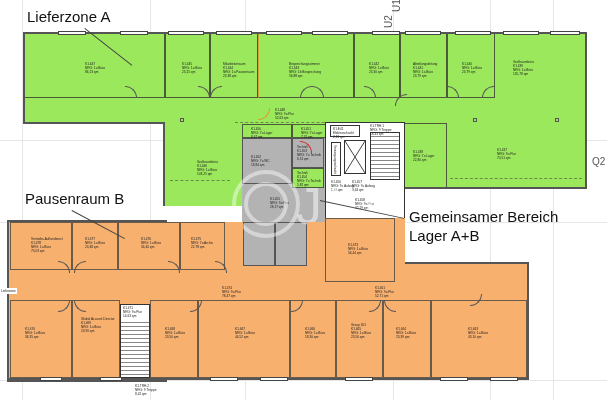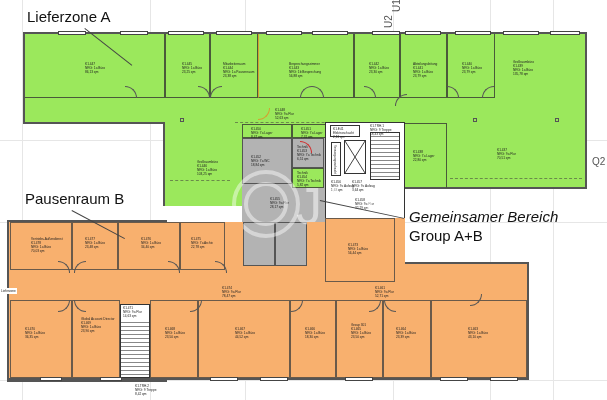--- a/index.html
+++ b/index.html
@@ -348,15 +348,15 @@
 <div class="axis-mark" style="left:390px;top:0px;transform:rotate(-90deg);">U1</div>
 <div class="axis-mark" style="left:382px;top:16px;transform:rotate(-90deg);">U2</div>
 <div class="axis-mark" style="left:592px;top:156px;">Q2</div>
 
 <div class="big-label" style="left:27px;top:8px;">Lieferzone A</div>
 <div class="leader" style="left:85px;top:28px;width:60px;transform:rotate(38deg);"></div>
 
 <div class="big-label" style="left:25px;top:190px;">Pausenraum B</div>
 <div class="leader" style="left:72px;top:210px;width:60px;transform:rotate(28deg);"></div>
 
-<div class="big-label" style="left:409px;top:208px;font-style:italic;">Gemeinsamer Bereich</div>
-<div class="big-label" style="left:409px;top:227px;">Group A+B</div>
+<div class="big-label" style="left:409px;top:208px;">Gemeinsamer Bereich</div>
+<div class="big-label" style="left:409px;top:227px;">Lager A+B</div>
 <div class="leader" style="left:320px;top:200px;width:86px;transform:rotate(12deg);"></div>
 
 </body></html>

